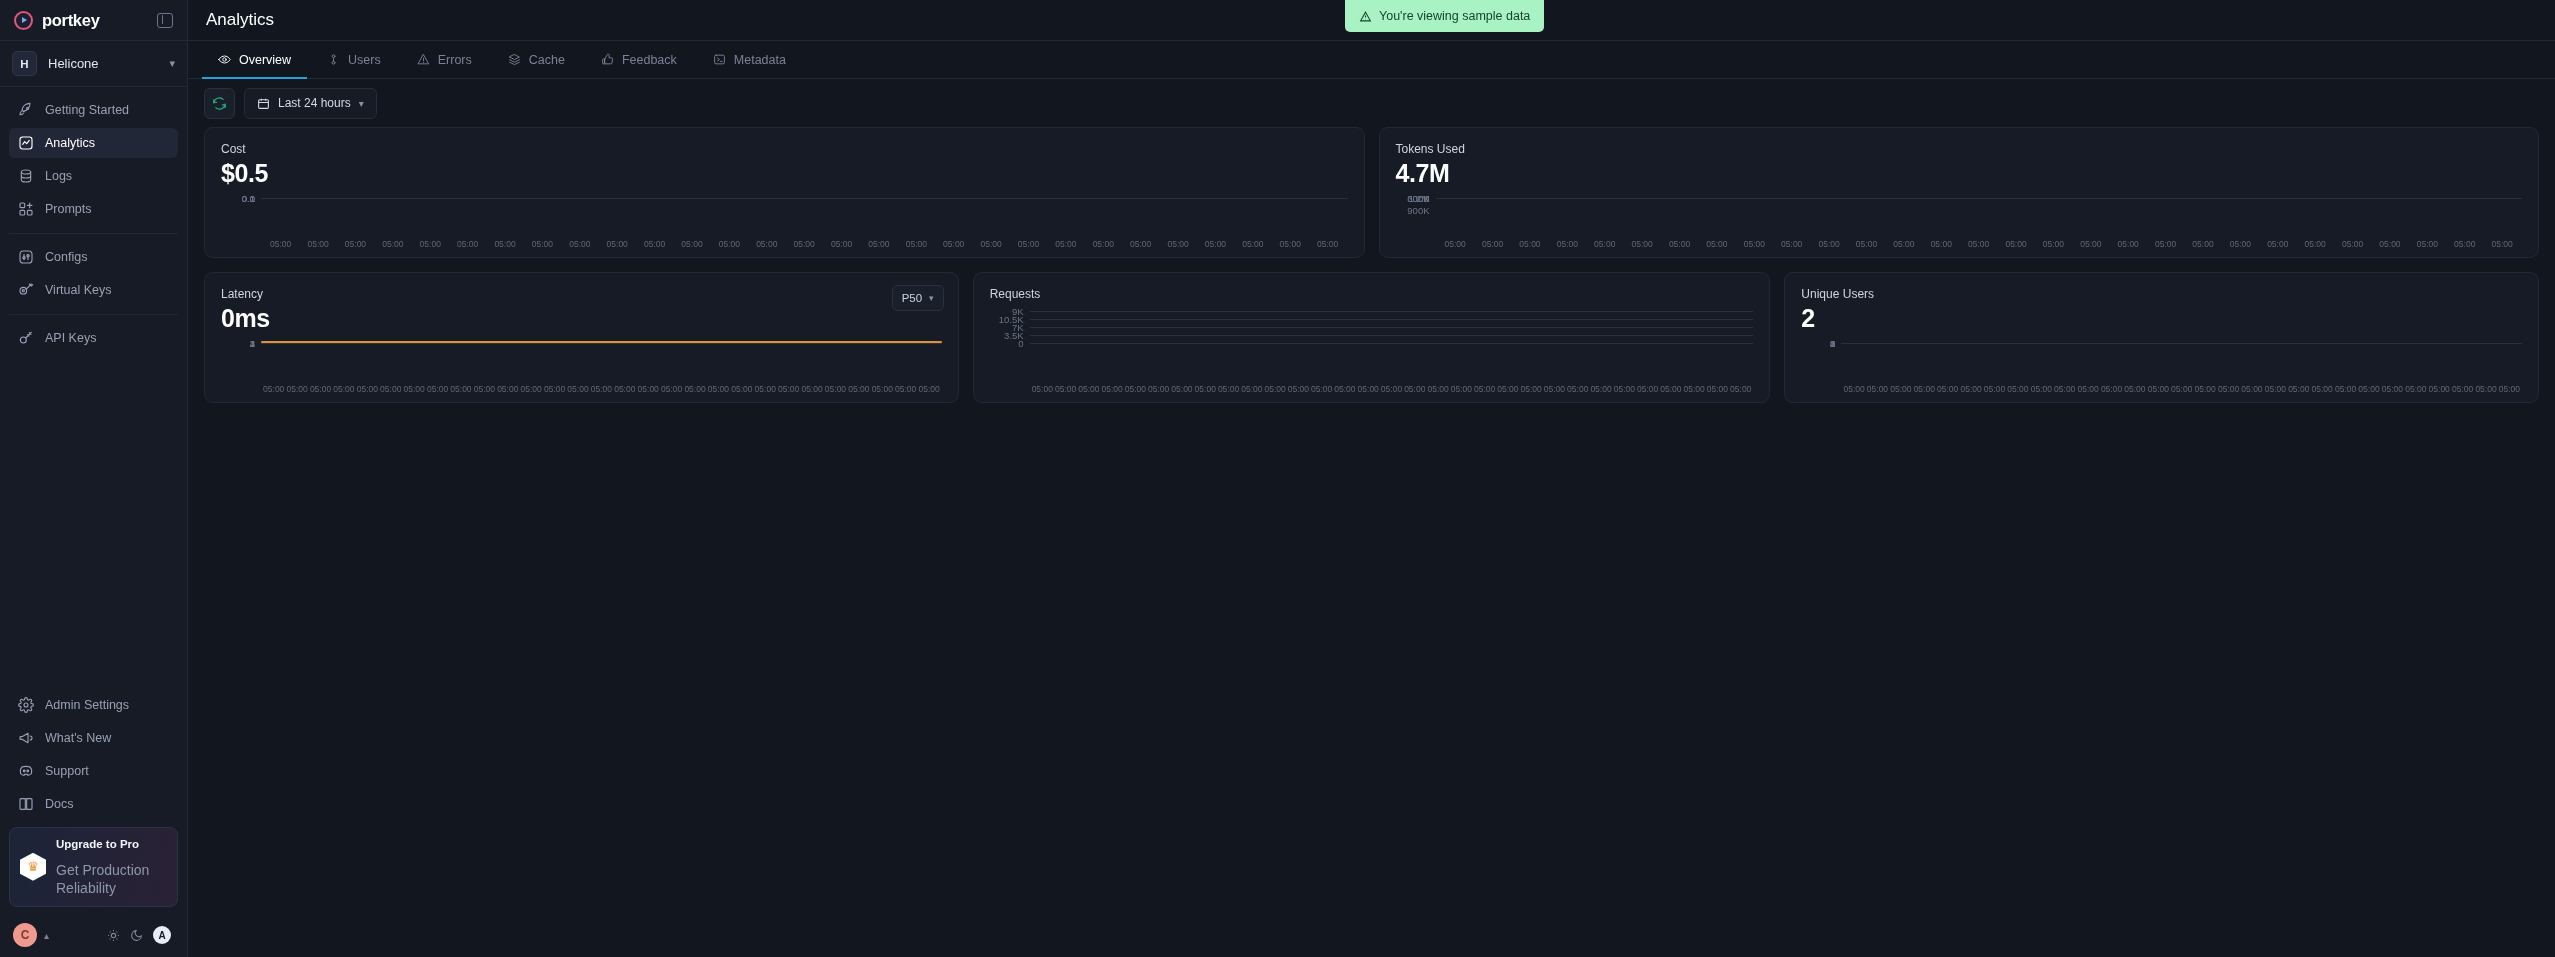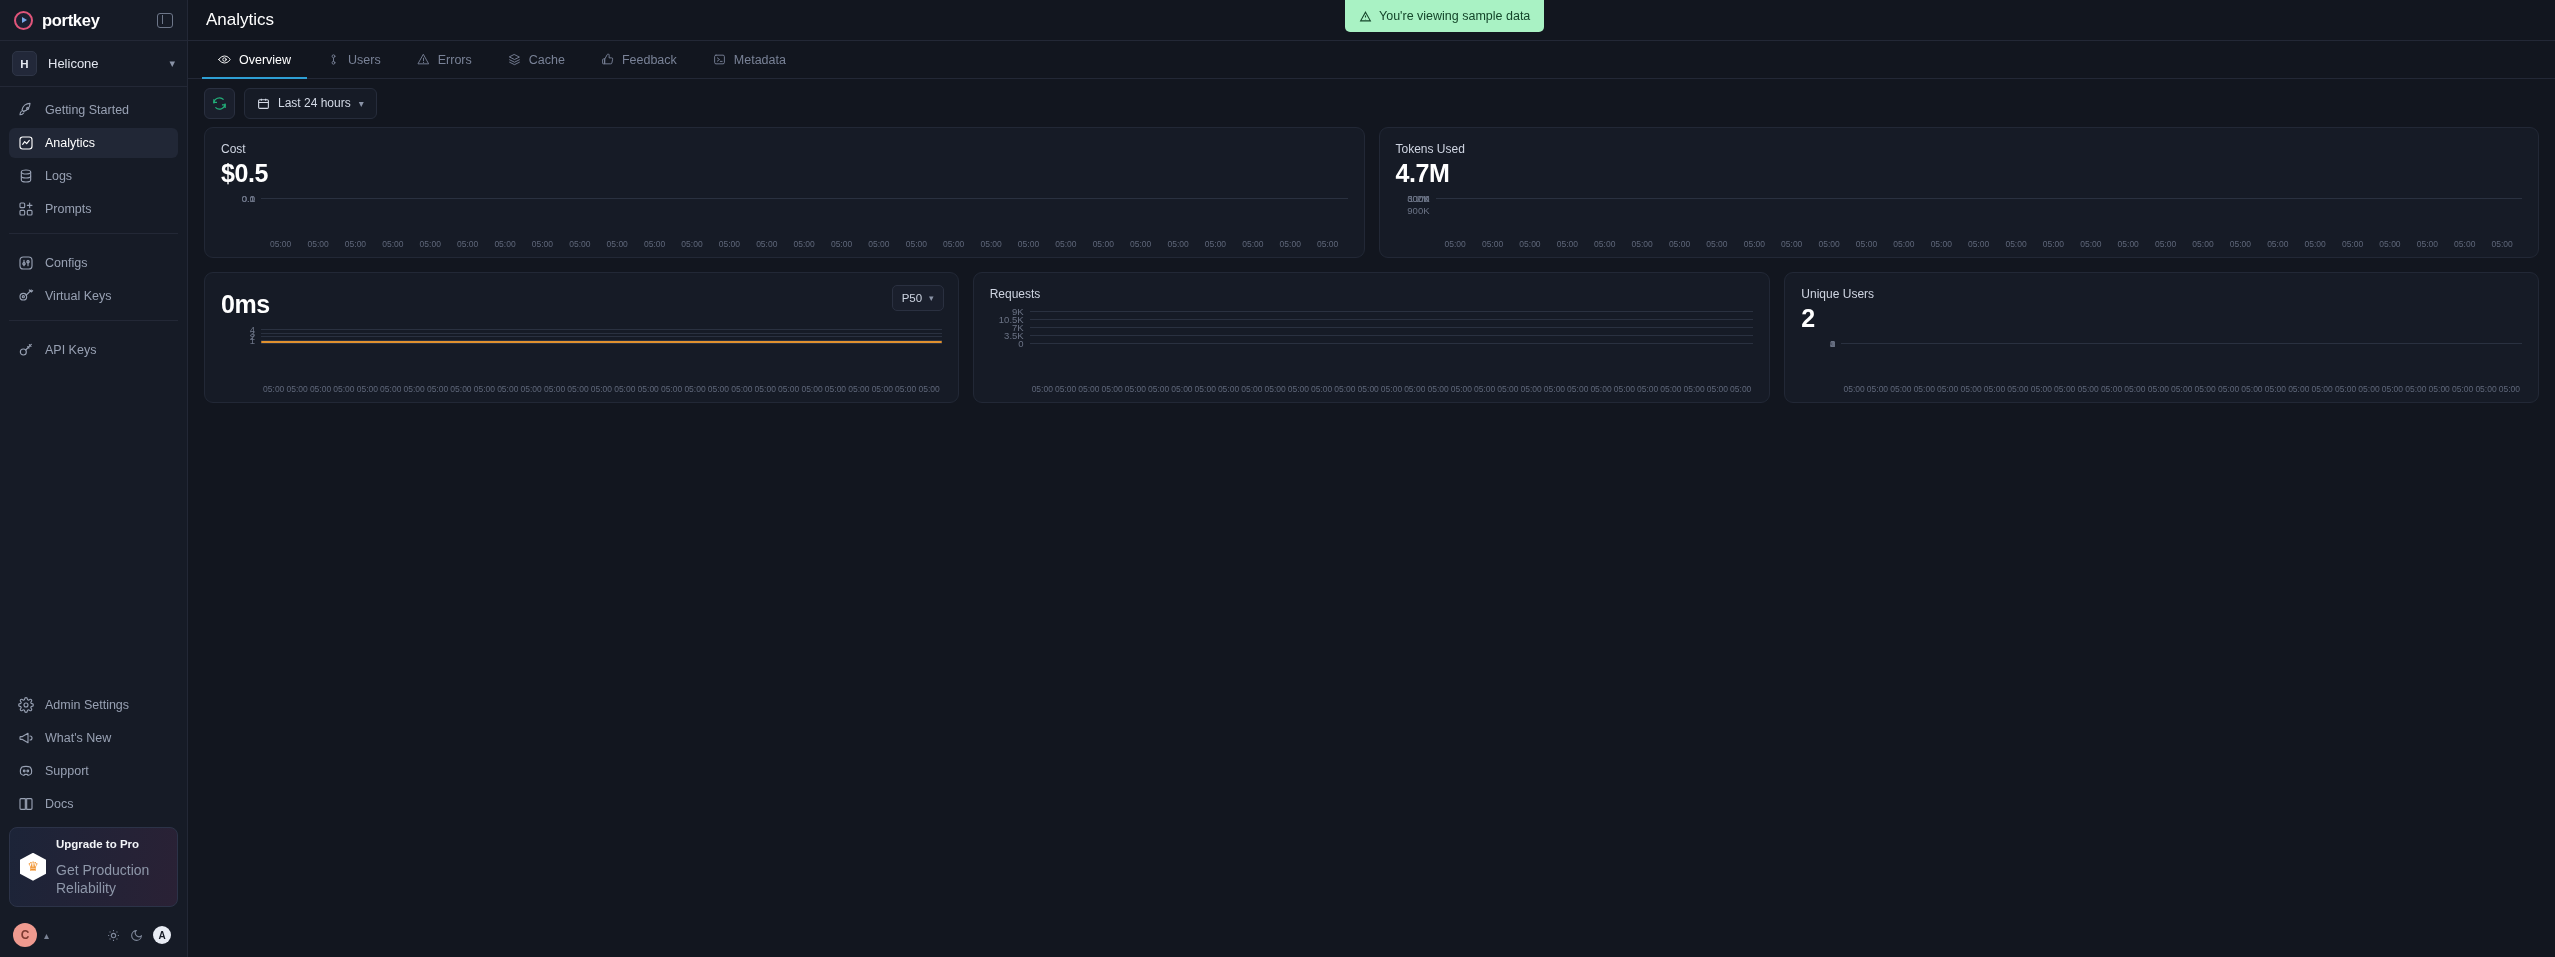--- a/index.html
+++ b/index.html
@@ -62,21 +62,21 @@
     background: #222839; border: 1px solid #2e3546;
     display: flex; align-items: center; justify-content: center;
     font-size: 11.5px; font-weight: bold; color: #e4e8f0;
   }
   .org-name { font-size: 13px; color: #e2e6ef; }
   .org-caret { margin-left: auto; color: #8a93a6; font-size: 11px; }
 
   .nav { padding: 8px 9px 0 9px; }
   .nav-group + .nav-group {
     border-top: 1px solid #232836;
-    margin-top: 9px; padding-top: 14px;
+    margin-top: 9px; padding-top: 8px;
   }
   .nav-item {
     display: flex; align-items: center; gap: 11px;
     height: 30px; padding: 0 9px; border-radius: 6px;
     font-size: 12.5px; color: #98a1b3;
     margin-bottom: 3px; cursor: pointer;
   }
   .nav-item.active {
     background: #212736; color: #ffffff; font-weight: 500;
   }
@@ -779,20 +779,21 @@
               <span class="xtick">05:00</span>
               <span class="xtick">05:00</span>
               <span class="xtick">05:00</span>
             </div>
         </div>
       </div>
 
       <div class="row">
 
         <div class="card third">
+          <span class="card-label">Latency</span>
           <span class="card-value">0ms</span>
           <span class="card-select">
             <span>P50</span>
             <span style="font-size:9px;color:#8a93a6">▾</span>
           </span>
           <div class="plot h2">
               <div class="yaxis">
                 <span class="ytick" style="top: 0%;">4</span>
                 <span class="ytick" style="top: 25%;">3</span>
                 <span class="ytick" style="top: 50%;">2</span>

